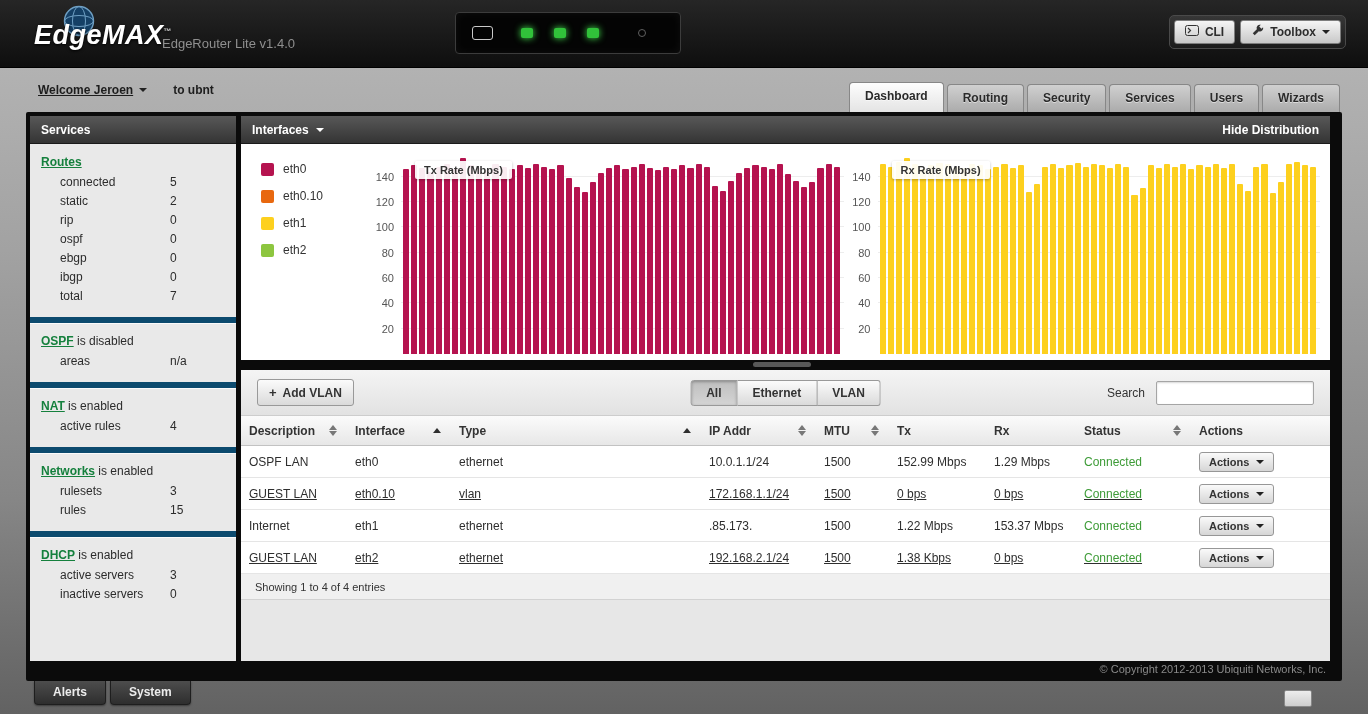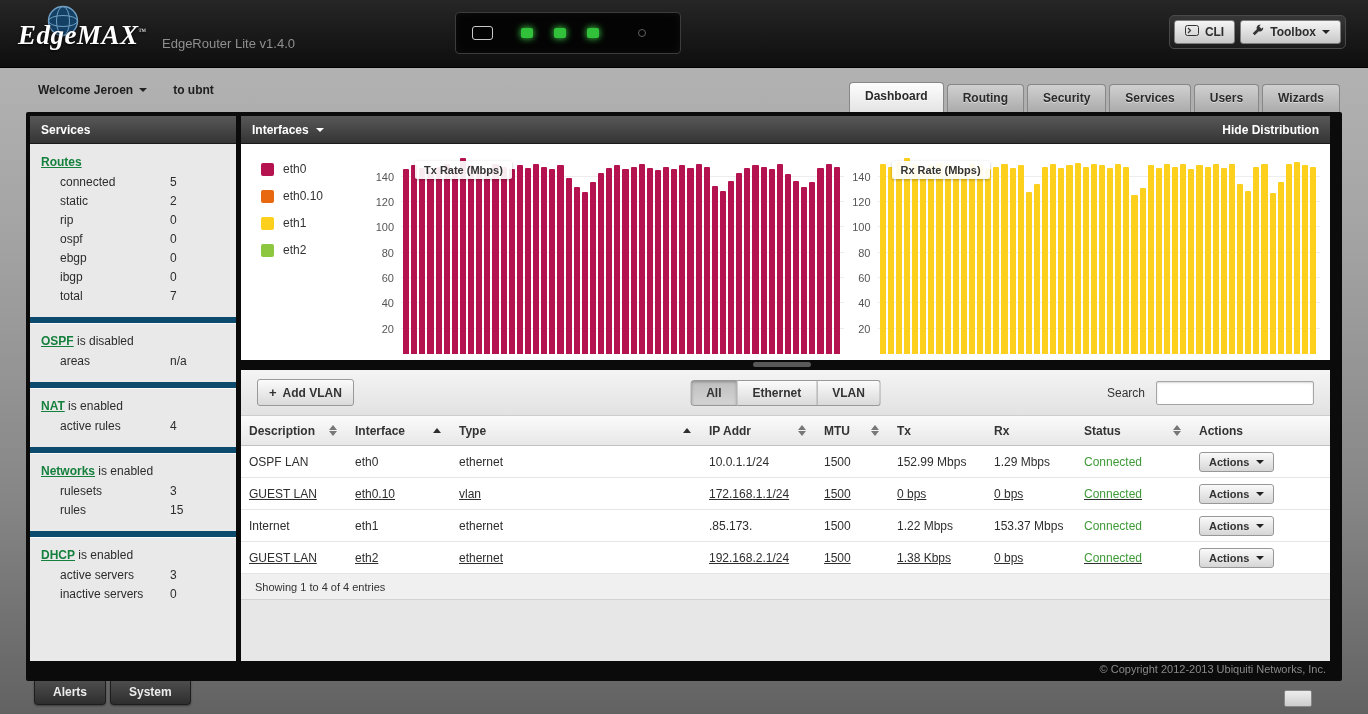--- a/index.html
+++ b/index.html
@@ -3,21 +3,21 @@
 <meta charset="utf-8">
 <style>
   * { margin:0; padding:0; box-sizing:border-box; }
   html,body { width:1368px; height:714px; overflow:hidden; }
   body {
     font-family:"Liberation Sans", sans-serif;
     background:linear-gradient(180deg,#b8b8b8 0%,#a2a2a2 35%,#868686 70%,#626262 100%);
   }
   
   .app-header { height:68px; background:linear-gradient(#262626,#0e0e0e); position:relative; border-bottom:1px solid #000; }
-  .brand-wrap { position:absolute; left:16px; top:4px; width:160px; height:60px;font-family:Liberation Serif, serif; }
+  .brand-wrap { position:absolute; left:32px; top:4px; width:160px; height:60px; }
   .globe { position:absolute; left:30px; top:0; opacity:.9; }
   .brand { position:absolute; left:2px; top:16px; font-style:italic; font-weight:bold; font-size:27px; color:#fff; letter-spacing:.5px; text-shadow:0 1px 3px #000; }
   .brand-tm { font-size:8px; vertical-align:super; font-style:normal; color:#cfcfcf; }
   .subtitle { position:absolute; left:162px; top:36px; color:#8f8f8f; font-size:13px; }
   .device-box { position:absolute; left:455px; top:12px; width:226px; height:42px; background:#040404; border:1px solid #3c3c3c; border-radius:4px;
     display:flex; align-items:center; padding:0 16px; box-shadow:inset 0 0 10px rgba(255,255,255,.05); }
   .console-icon { width:21px; height:14px; border:1px solid #c9c9c9; border-radius:3px; margin-right:28px; }
   .led { width:12px; height:10px; background:#31c13a; border-radius:2px; box-shadow:0 0 7px #46ef52; margin-right:21px; }
   .port-dot { width:8px; height:8px; border:1px solid #5f5f5f; border-radius:50%; margin-left:18px; }
   .stat-block { position:absolute; left:688px; top:11px; font-size:11px; }
@@ -27,21 +27,21 @@
   .meter-fill { height:100%; background:linear-gradient(#c4e6ff,#4f94cd); border-radius:5px; }
   .stat-pct { color:#c8c8c8; }
   .uptime-val { color:#fff; font-weight:bold; }
   .header-buttons { position:absolute; right:22px; top:15px; display:flex; gap:5px; background:linear-gradient(#373737,#1b1b1b); border:1px solid #4a4a4a; border-radius:5px; padding:4px; }
   .hbtn { display:flex; align-items:center; gap:6px; background:linear-gradient(#f5f5f5,#c8c8c8); border:1px solid #7d7d7d; border-radius:3px; padding:3px 10px; font-size:12px; font-weight:bold; color:#2d2d2d; cursor:pointer; }
   .caret { width:0; height:0; border-left:4px solid transparent; border-right:4px solid transparent; border-top:4px solid #222; display:inline-block; }
   .caret.white { border-top-color:#fff; }
   
   .nav-bar { height:44px; position:relative; }
   .welcome-wrap { position:absolute; left:38px; top:15px; display:flex; align-items:center; gap:26px; font-size:12px; font-weight:bold; color:#1d1d1d; }
-  .welcome { display:flex; align-items:center; gap:6px; cursor:pointer; }
+  .welcome { display:flex; align-items:center; gap:6px; cursor:pointer;text-decoration:underline; }
   .nav-tabs { position:absolute; right:28px; bottom:0; display:flex; gap:3px; align-items:flex-end; }
   .tab { padding:6px 15px 7px; background:linear-gradient(#d0d0d0,#ababab); border:1px solid #878787; border-bottom:none; border-radius:4px 4px 0 0; font-size:12px; font-weight:bold; color:#2a2a2a; cursor:pointer; text-shadow:0 1px 0 rgba(255,255,255,.5); }
   .tab.active { background:linear-gradient(#fdfdfd,#e4e4e4); padding-bottom:9px; }
   
   .frame { margin:0 26px; height:569px; background:#0b0b0b; padding:4px 12px 0 4px; border-radius:2px; }
   .frame-cols { display:flex; height:545px; }
   .sidebar { width:206px; margin-right:5px; background:#e9e9e9; font-size:12px; overflow:hidden; }
   .panel-head { height:28px; background:linear-gradient(#585858,#343434); border-bottom:1px solid #1a1a1a; color:#fff; font-weight:bold; font-size:12px; display:flex; align-items:center; padding:0 11px; }
   .svc-section { padding:9px 0 11px; }
   .svc-section + .svc-section { border-top:6px solid #0c4a6e; box-shadow:inset 0 1px 0 #fafafa; }

